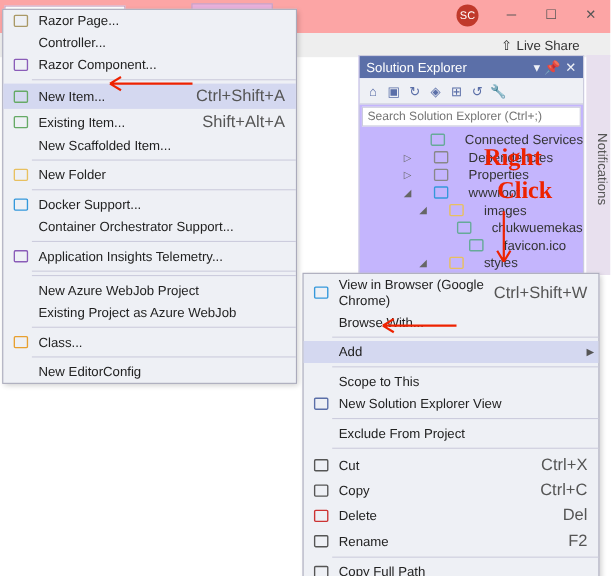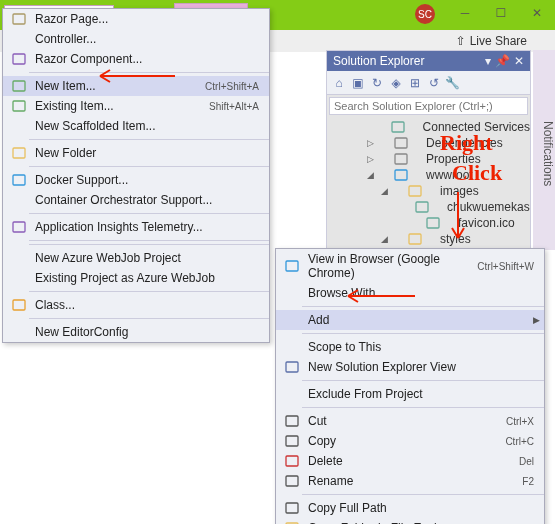--- a/index.html
+++ b/index.html
@@ -1,46 +1,46 @@
 <!DOCTYPE html>
 <html><head>
 <meta charset="utf-8">
 <style>
 * { margin: 0; padding: 0; box-sizing: border-box; font-family: 'Segoe UI', sans-serif; font-size: 12px; }
 body { width: 555px; height: 524px; background: #fff; position: relative; overflow: hidden; }
-.topbar { height: 30px; background: #84cc16; display: flex; align-items: center; padding: 0 4px; }
+.topbar { height: 30px; background: #fca5a5; display: flex; align-items: center; padding: 0 4px; }
 .search-box { height: 20px; width: 110px; border: 1px solid #c9a0c0; background: #fff; padding: 0 4px; color: #888; font-style: italic; }
 .top-tabs { display: flex; margin-left: 60px; }
 .top-tab { padding: 4px 10px; background: #e8b0db; border: 1px solid #c9a0c0; color: #333; }
 .win-controls { position: absolute; right: 0; top: 0; display: flex; }
 .win-btn { width: 36px; height: 26px; display: flex; align-items: center; justify-content: center; color: #555; }
 .win-btn.close { color: #555; }
 .avatar { width: 20px; height: 20px; border-radius: 50%; background: #c0392b; color: #fff; display: flex; align-items: center; justify-content: center; font-size: 10px; position: absolute; right: 120px; top: 4px; }
 .liveshare { position: absolute; right: 24px; top: 30px; padding: 4px; color: #333; display: flex; align-items: center; gap: 4px; }
 .toolbar2 { height: 22px; background: #eee; }
-.solution-panel { position: absolute; right: 24px; top: 50px; width: 205px; background: #e5e5e5; border: 1px solid #ccd; }
+.solution-panel { position: absolute; right: 24px; top: 50px; width: 205px; background: #c4b5fd; border: 1px solid #ccd; }
 .sol-header { background: #5b6fa8; color: #fff; padding: 3px 6px; display: flex; align-items: center; justify-content: space-between; }
 .sol-header-btns { display: flex; gap: 4px; }
 .sol-pin { opacity: 0.9; }
 .sol-toolbar { height: 24px; background: #eef0f5; border-bottom: 1px solid #ccd; display: flex; align-items: center; padding: 0 4px; gap: 3px; }
 .sol-tb-ico { width: 16px; height: 16px; display: flex; align-items: center; justify-content: center; color: #5b6fa8; }
 .sol-search { border: 1px solid #ccd; background: #fff; padding: 2px 4px; color: #888; margin: 2px; font-size: 11px; }
 .tree { padding: 2px 0; font-size: 11px; color: #333; }
 .tree-item { display: flex; align-items: center; padding: 1px 0 1px 4px; gap: 18px; white-space: nowrap; overflow: hidden; }
 .tree-expand { width: 11px; text-align: center; color: #666; font-size: 9px; }
 .tree-ico { width: 14px; height: 14px; display: inline-flex; align-items: center; justify-content: center; }
 .right-bar { position: absolute; right: 0; top: 50px; width: 22px; height: 200px; background: #e8e0ee; writing-mode: vertical-rl; text-align: center; padding-top: 8px; color: #555; }
 .context-menu { position: absolute; background: #eef0f5; border: 1px solid #aab; box-shadow: 2px 2px 5px rgba(0,0,0,0.2); }
 .cm-left { left: 2px; top: 8px; width: 268px; }
 .cm-right { left: 275px; top: 248px; width: 270px; }
 .cm-item { display: flex; align-items: center; padding: 3px 6px; color: #222; position: relative; }
 .cm-item.highlight { background: #d4d8f0; }
 .cm-ico { width: 20px; display: flex; align-items: center; justify-content: center; }
 .cm-label { flex: 1; padding-left: 6px; }
-.cm-shortcut { color: #555; font-size: 10px; padding-right: 4px; }
+.cm-shortcut { color: #555; font-size: 15px; padding-right: 4px; }
 .cm-sub { position: absolute; right: 4px; color: #555; font-size: 9px; }
 .cm-sep { height: 1px; background: #ccd; margin: 3px 0 3px 26px; }
 .annotation { position: absolute; color: #e20; font-family: cursive; font-size: 22px; font-weight: bold; pointer-events: none; }
 .arrow-red { position: absolute; pointer-events: none; }
 svg.ico { width: 14px; height: 14px; }
 </style>
 </head>
 <body>
 
 <div class="topbar">

